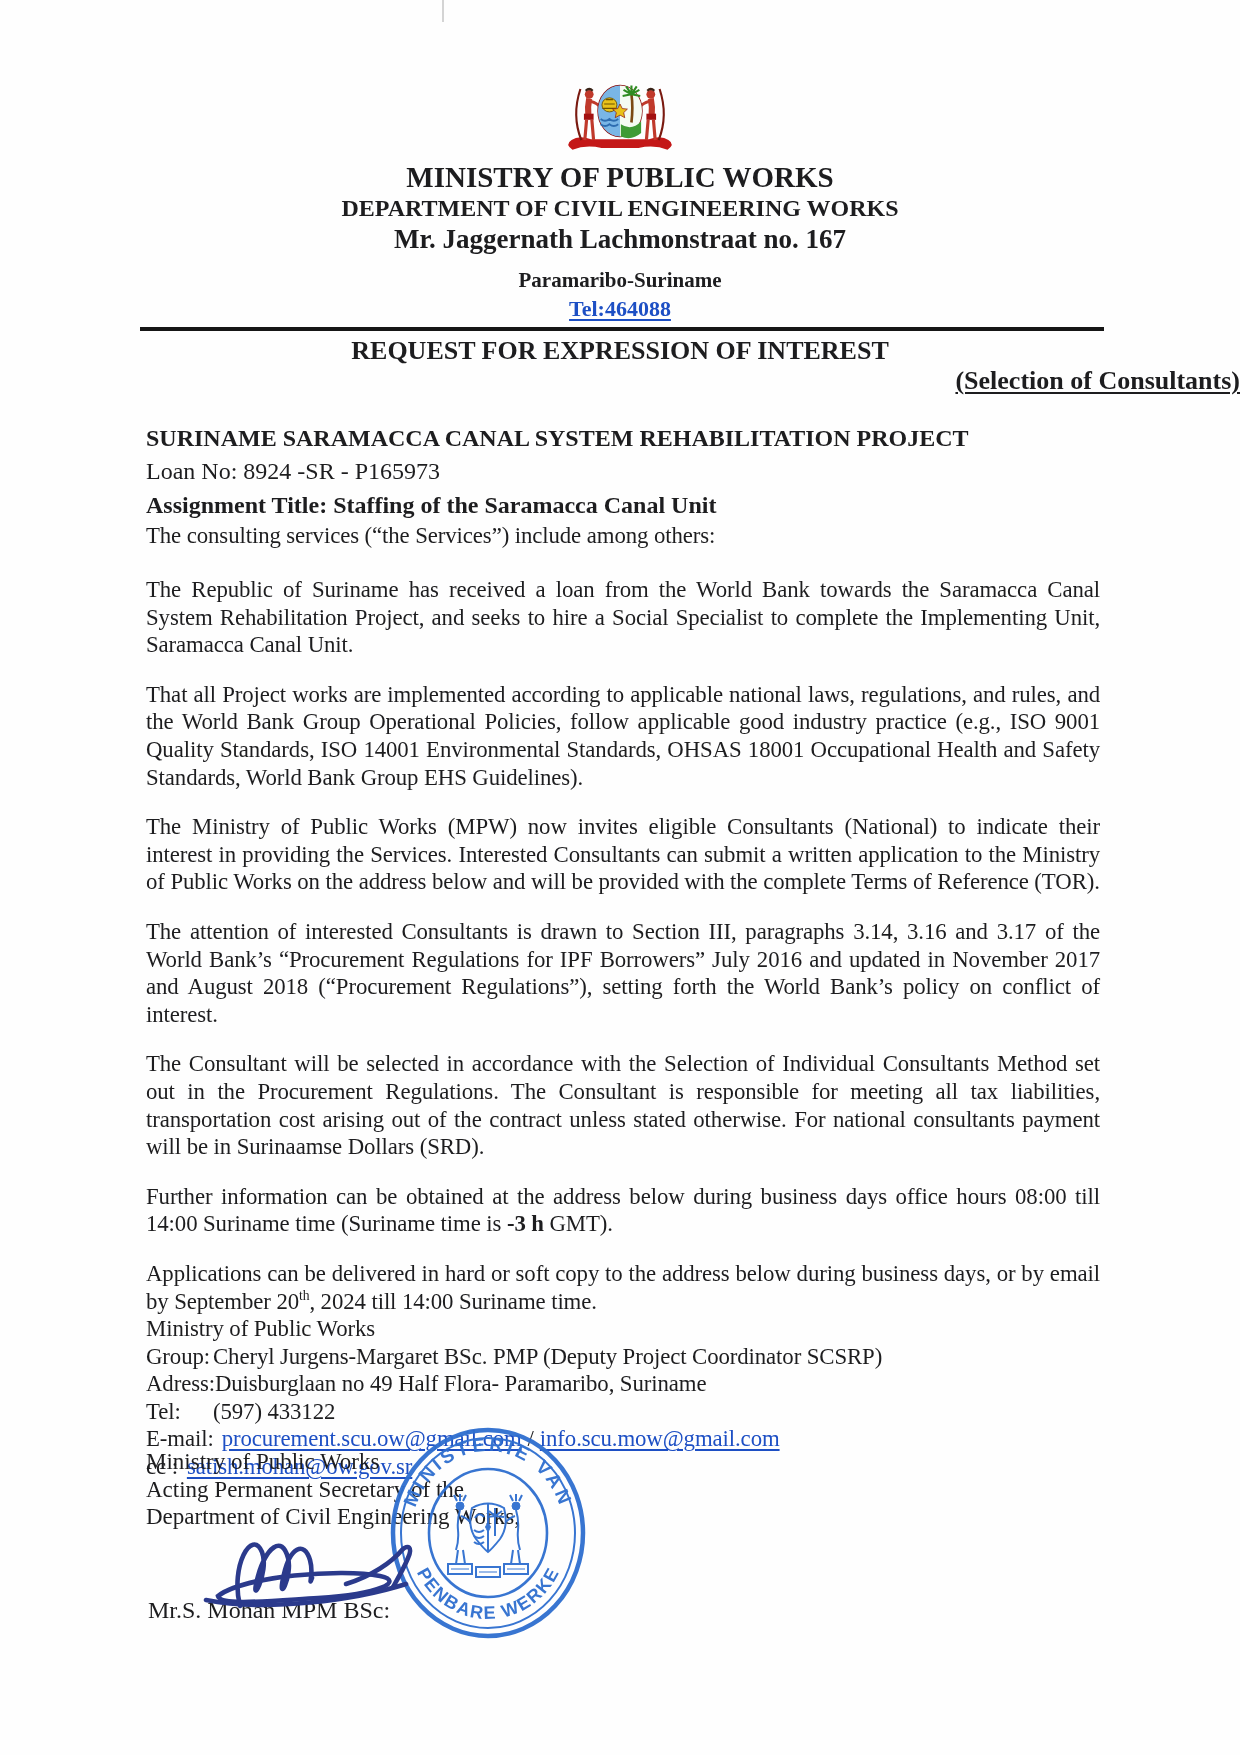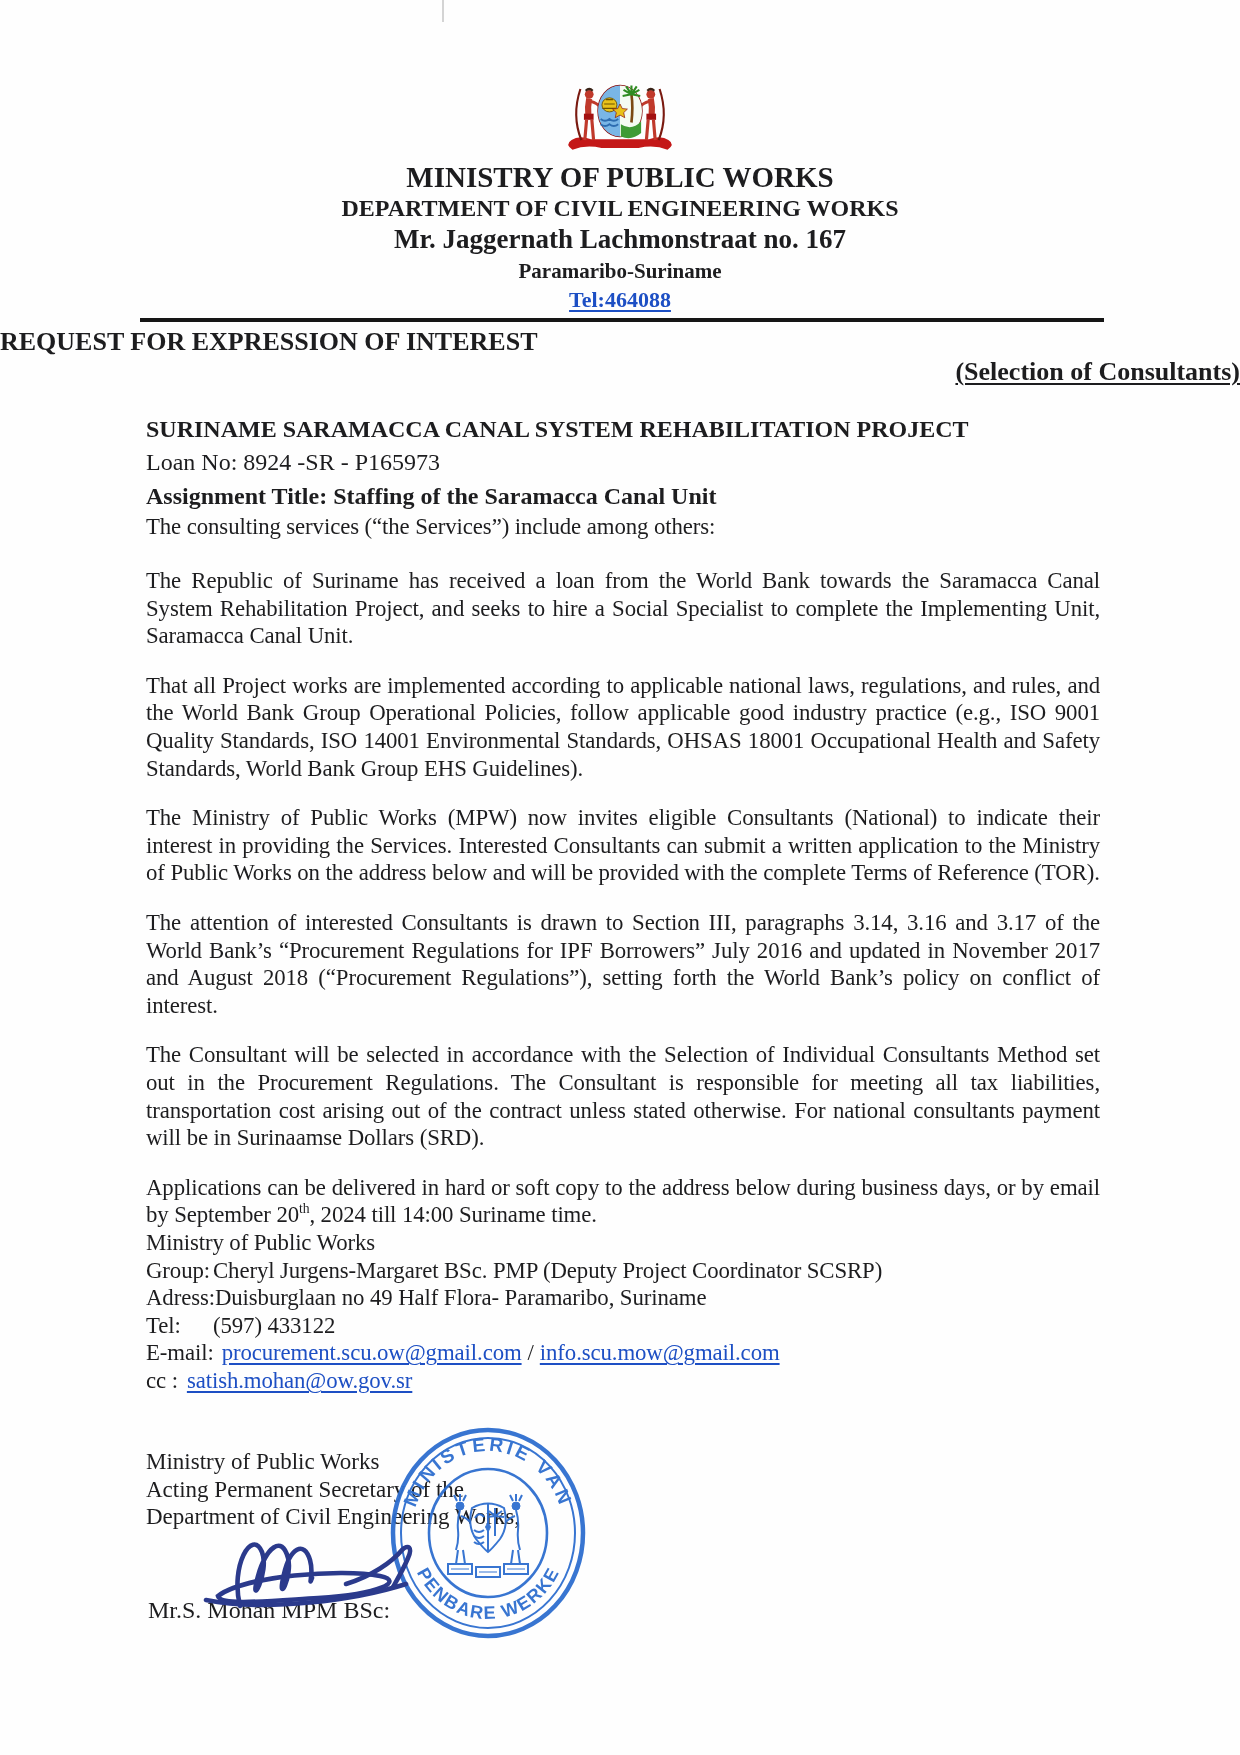--- a/index.html
+++ b/index.html
@@ -14,26 +14,26 @@
     overflow: hidden;
   }
   .artifact { position:absolute; left:442px; top:0; width:2px; height:22px; background:#d4d4d4; }
 
   
   .header { text-align:center; }
   .logo { display:block; margin: 72px auto 4px auto; }
   .h-ministry   { font-size:29px; font-weight:bold; line-height:1.05; }
   .h-department { font-size:24px; font-weight:bold; line-height:1.1; margin-top:3px; }
   .h-street     { font-size:27px; font-weight:bold; line-height:1.05; margin-top:3px; }
-  .h-city       { font-size:21px; font-weight:bold; margin-top:8px; line-height:1;font-family:Liberation Serif, serif; }
+  .h-city       { font-size:21px; font-weight:bold; margin-top:17px; line-height:1;font-family:Liberation Serif, serif; }
   .h-tel        { font-size:22px; font-weight:bold; margin-top:7px; line-height:1; }
   .h-tel span   { color:#1d4fc4; text-decoration:underline; text-decoration-thickness:2px; text-underline-offset:3px; }
   .rule { height:4px; background:#161616; margin:7px 136px 0 140px; }
 
-  .t-request   { font-size:26px; font-weight:bold; text-align:left; margin-top:5px; line-height:1.15; }
+  .t-request   { font-size:26px; font-weight:bold; text-align:center; margin-top:5px; line-height:1.15; }
   .t-selection { font-size:26px; font-weight:bold; text-align:right; line-height:1.15; }
   .t-selection span { text-decoration:underline; text-decoration-thickness:2px; text-underline-offset:3px; }
 
   
   .content { margin:26px 140px 0 146px; width:954px; }
   .proj { font-size:24px; line-height:33.5px; }
   .proj .b { font-weight:bold; }
 
   .para { font-size:22.8px; line-height:27.6px; text-align:justify; margin:0 0 22px 0; letter-spacing:-0.1px; }
   .para.tight { margin-bottom:0; text-align:left; }
@@ -129,20 +129,21 @@
 
     <div class="para" style="margin-top:26px;">The Republic of Suriname has received a loan from the World Bank towards the Saramacca Canal System Rehabilitation Project, and seeks to hire a Social Specialist to complete the Implementing Unit, Saramacca Canal Unit.</div>
     <div class="para">That all Project works are implemented according to applicable national laws, regulations, and rules, and the World Bank Group Operational Policies, follow applicable good industry practice (e.g., ISO 9001 Quality Standards, ISO 14001 Environmental Standards, OHSAS 18001 Occupational Health and Safety Standards, World Bank Group EHS Guidelines).</div>
 
     <div class="para">The Ministry of Public Works (MPW) now invites eligible Consultants (National) to indicate their interest in providing the Services. Interested Consultants can submit a written application to the Ministry of Public Works on the address below and will be provided with the complete Terms of Reference (TOR).</div>
 
     <div class="para">The attention of interested Consultants is drawn to Section III, paragraphs 3.14, 3.16 and 3.17 of the World Bank’s “Procurement Regulations for IPF Borrowers” July 2016 and updated in November 2017 and August 2018 (“Procurement Regulations”), setting forth the World Bank’s policy on conflict of interest.</div>
 
     <div class="para">The Consultant will be selected in accordance with the Selection of Individual Consultants Method set out in the Procurement Regulations. The Consultant is responsible for meeting all tax liabilities, transportation cost arising out of the contract unless stated otherwise. For national consultants payment will be in Surinaamse Dollars (SRD).</div>
 
+    <div class="para"><span>Further information can be obtained at the address below during business days office hours 08:00 till 14:00 Suriname time (Suriname time is </span><span class="b">-3 h</span><span> GMT).</span></div>
 
     <div class="para last"><span>Applications can be delivered in hard or soft copy to the address below during business days, or by email by September 20</span><span class="sup">th</span><span>, 2024 till 14:00 Suriname time.</span></div>
 
     <div class="cline">Ministry of Public Works</div>
     <div class="cline"><span class="clabel">Group:</span><span>Cheryl Jurgens-Margaret BSc. PMP (Deputy Project Coordinator SCSRP)</span></div>
     <div class="cline"><span class="clabel">Adress:</span><span>Duisburglaan no 49 Half Flora- Paramaribo, Suriname</span></div>
     <div class="cline"><span class="clabel">Tel:</span><span>(597) 433122</span></div>
     <div class="cline"><span style="margin-right:8px;">E-mail:</span><span class="link">procurement.scu.ow@gmail.com</span><span class="sep">/</span><span class="link">info.scu.mow@gmail.com</span></div>
     <div class="cline"><span style="margin-right:9px;">cc :</span><span class="link">satish.mohan@ow.gov.sr</span></div>
   </div>

